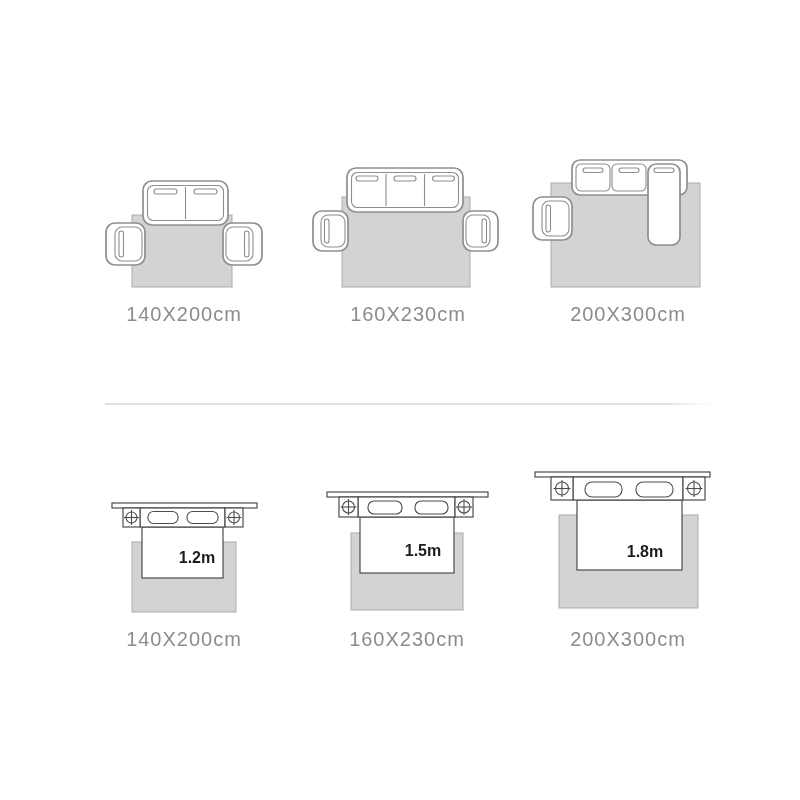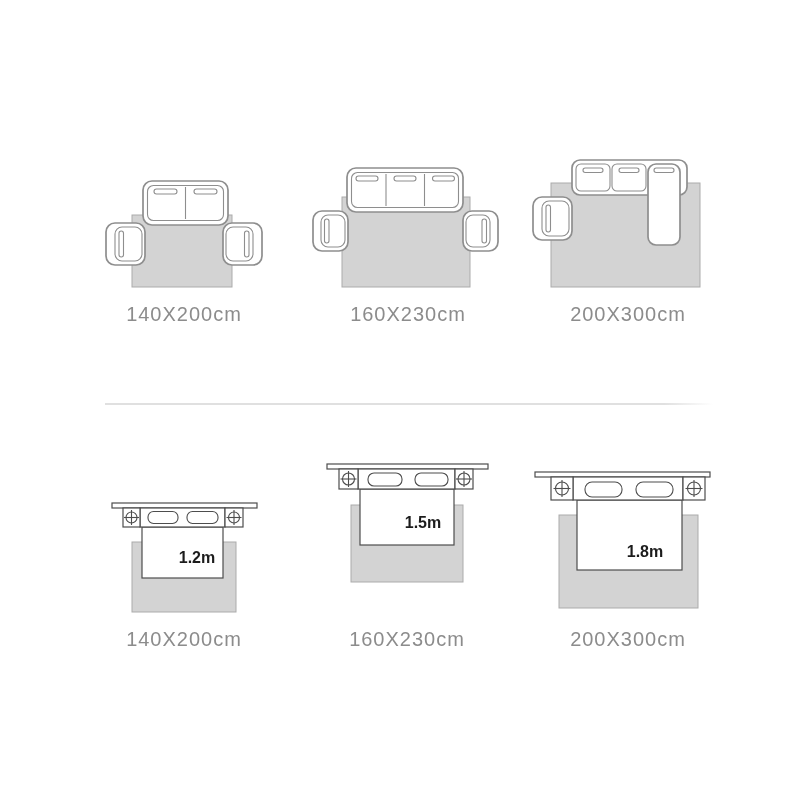--- a/index.html
+++ b/index.html
@@ -140,21 +140,21 @@
       </g>
       <g>
         <rect class="bedl" x="40" y="11.5" width="30" height="12" rx="5.5"></rect>
         <rect class="bedl" x="79" y="11.5" width="31" height="12" rx="5.5"></rect>
       </g>
     </svg>
     <span class="bed-width" style="left:64px;top:49px;">1.2m</span>
   </figure>
   <figcaption class="caption" style="left:104px;top:628px;">140X200cm</figcaption>
 
-  <figure class="fig" style="left:320px;top:460px;text-decoration:underline;">
+  <figure class="fig" style="left:320px;top:488px;text-decoration:underline;">
     <svg width="180" height="124" viewBox="0 0 180 124">
       <g>
         <rect class="rug" x="31" y="45" width="112" height="77"></rect>
       </g>
       <g>
         <rect class="bedw" x="40" y="29" width="94" height="56"></rect>
         <rect class="bedw" x="7" y="4" width="161" height="5"></rect>
         <rect class="bedw" x="38" y="9" width="97" height="20"></rect>
         <rect class="bedw" x="19" y="9" width="19" height="20"></rect>
         <rect class="bedw" x="135" y="9" width="18" height="20"></rect>

